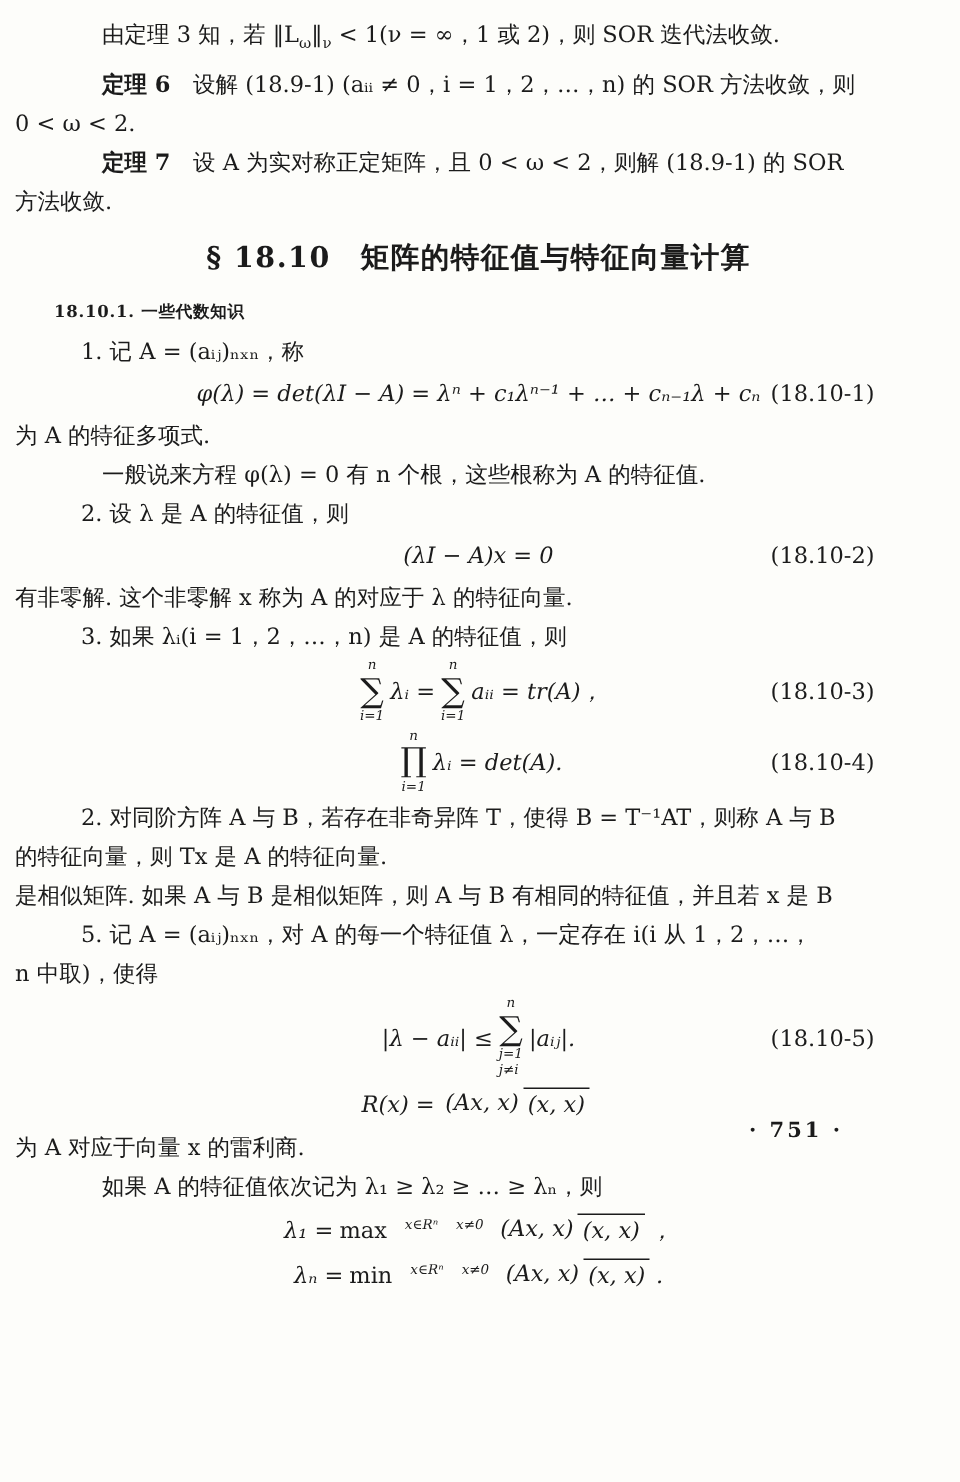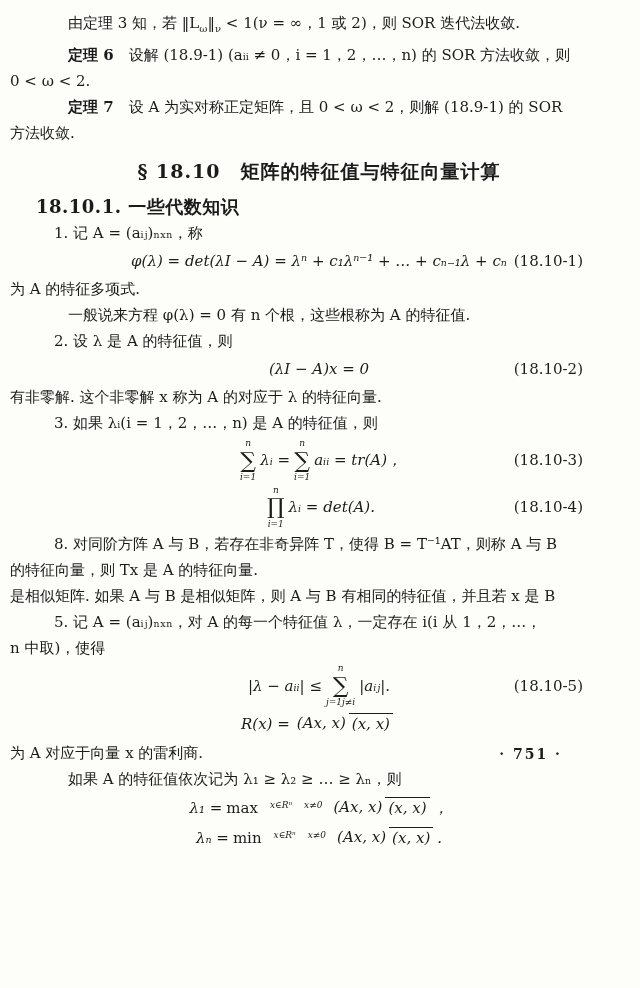--- a/index.html
+++ b/index.html
@@ -17,41 +17,41 @@
   .line { line-height: 26px; white-space: nowrap; }
   .indent { padding-left: 58px; }
   .item { padding-left: 44px; }
   .b { font-weight: bold; }
   sub { font-size: 10px; }
   .sec-title {
     text-align: center; font-weight: bold; font-size: 19px;
     line-height: 30px; margin-top: 10px; letter-spacing: 1px;
   }
   .sub-title {
-    font-weight: bold; font-size: 18px; line-height: 26px;
+    font-weight: bold; font-size: 11px; line-height: 26px;
     margin-top: 8px; margin-left: 26px; letter-spacing: 0.5px;
   }
   .eqrow {
     position: relative; display: flex; justify-content: center;
     align-items: center; line-height: 28px; margin: 1px 0;
   }
   .eqv { margin: 2px 0; }
   .eqtag {
     position: absolute; right: 45px; top: 50%; transform: translateY(-50%);
     font-style: normal; white-space: nowrap;
   }
   .math { font-style: italic; white-space: nowrap; }
   .mrow { display: inline-flex; align-items: center; }
   .bigop {
     display: inline-flex; flex-direction: column; align-items: center;
     line-height: 1; margin: 0 4px; font-style: normal;
   }
   .bigop .op { font-size: 22px; line-height: 1.05; font-style: normal; }
   .bigop .lim, .limcol { font-size: 9px; line-height: 1.2; font-style: italic; text-align: center; }
-  .limcol { display: inline-flex; align-items: flex-end; }
+  .limcol { display: inline-flex; flex-direction: column; align-items: flex-start; }
   .frac {
     display: inline-flex; flex-direction: row; align-items: flex-start;
     margin: 0 4px; line-height: 1.35; 
   }
   .frac .num { padding: 0 3px; }
   .frac .den { border-top: 1px solid #1b1b1b; padding: 0 3px; }
   .limop {
     display: inline-flex; flex-direction: row; 
     line-height: 1.1; margin: 0 4px; gap: 12px;
   }
@@ -128,21 +128,21 @@
       <span class="bigop">
         <span class="lim">n</span>
         <span class="op">∏</span>
         <span class="lim">i=1</span>
       </span>
       <span>λᵢ = det(A).</span>
     </span>
     <span class="eqtag">(18.10-4)</span>
   </div>
 
-  <div class="line item">8. 对同阶方阵 A 与 B，若存在非奇异阵 T，使得 B = T⁻¹AT，则称 A 与 B</div>
+  <div class="line item">2. 对同阶方阵 A 与 B，若存在非奇异阵 T，使得 B = T⁻¹AT，则称 A 与 B</div>
   <div class="line">的特征向量，则 Tx 是 A 的特征向量.</div>
   <div class="line">是相似矩阵. 如果 A 与 B 是相似矩阵，则 A 与 B 有相同的特征值，并且若 x 是 B</div>
 
   <div class="line item">5. 记 A = (aᵢⱼ)ₙₓₙ，对 A 的每一个特征值 λ，一定存在 i(i 从 1，2，…，</div>
   <div class="line">n 中取)，使得</div>
 
   <div class="eqrow eqv">
     <span class="math mrow">
       <span>|λ − aᵢᵢ| ≤ </span>
       <span class="bigop">

